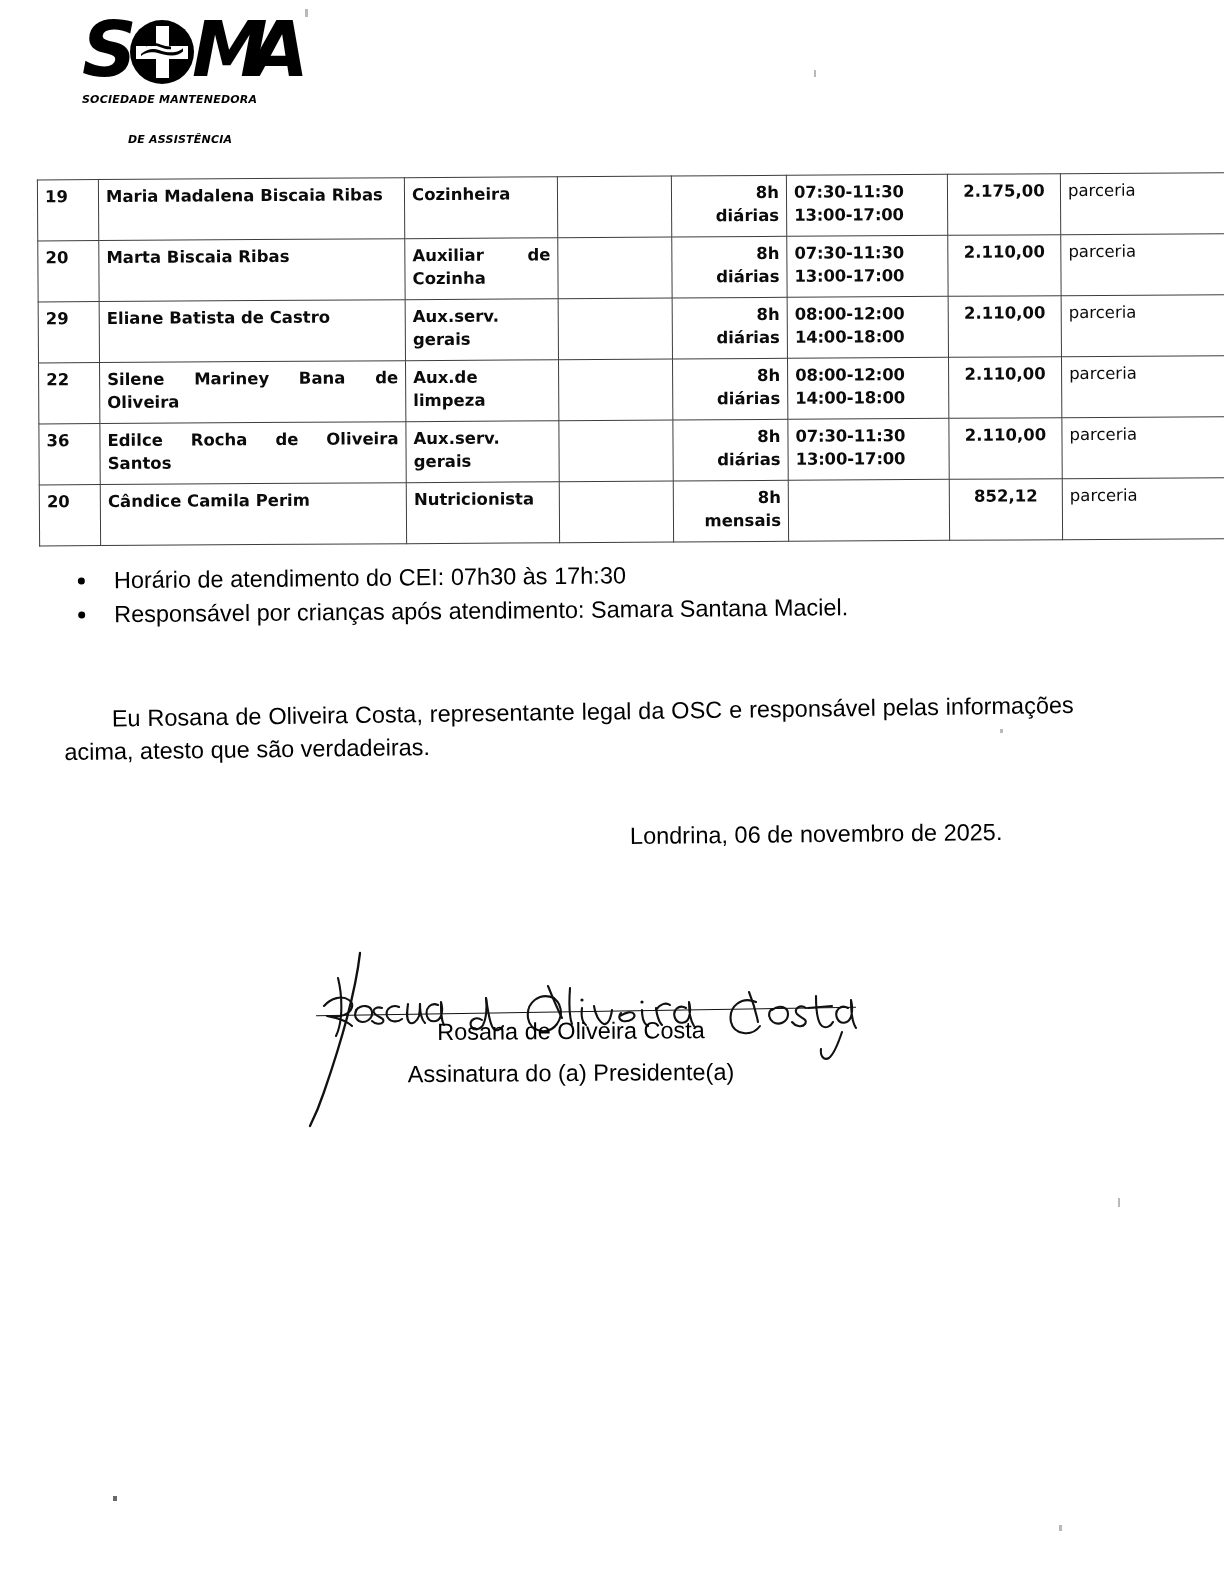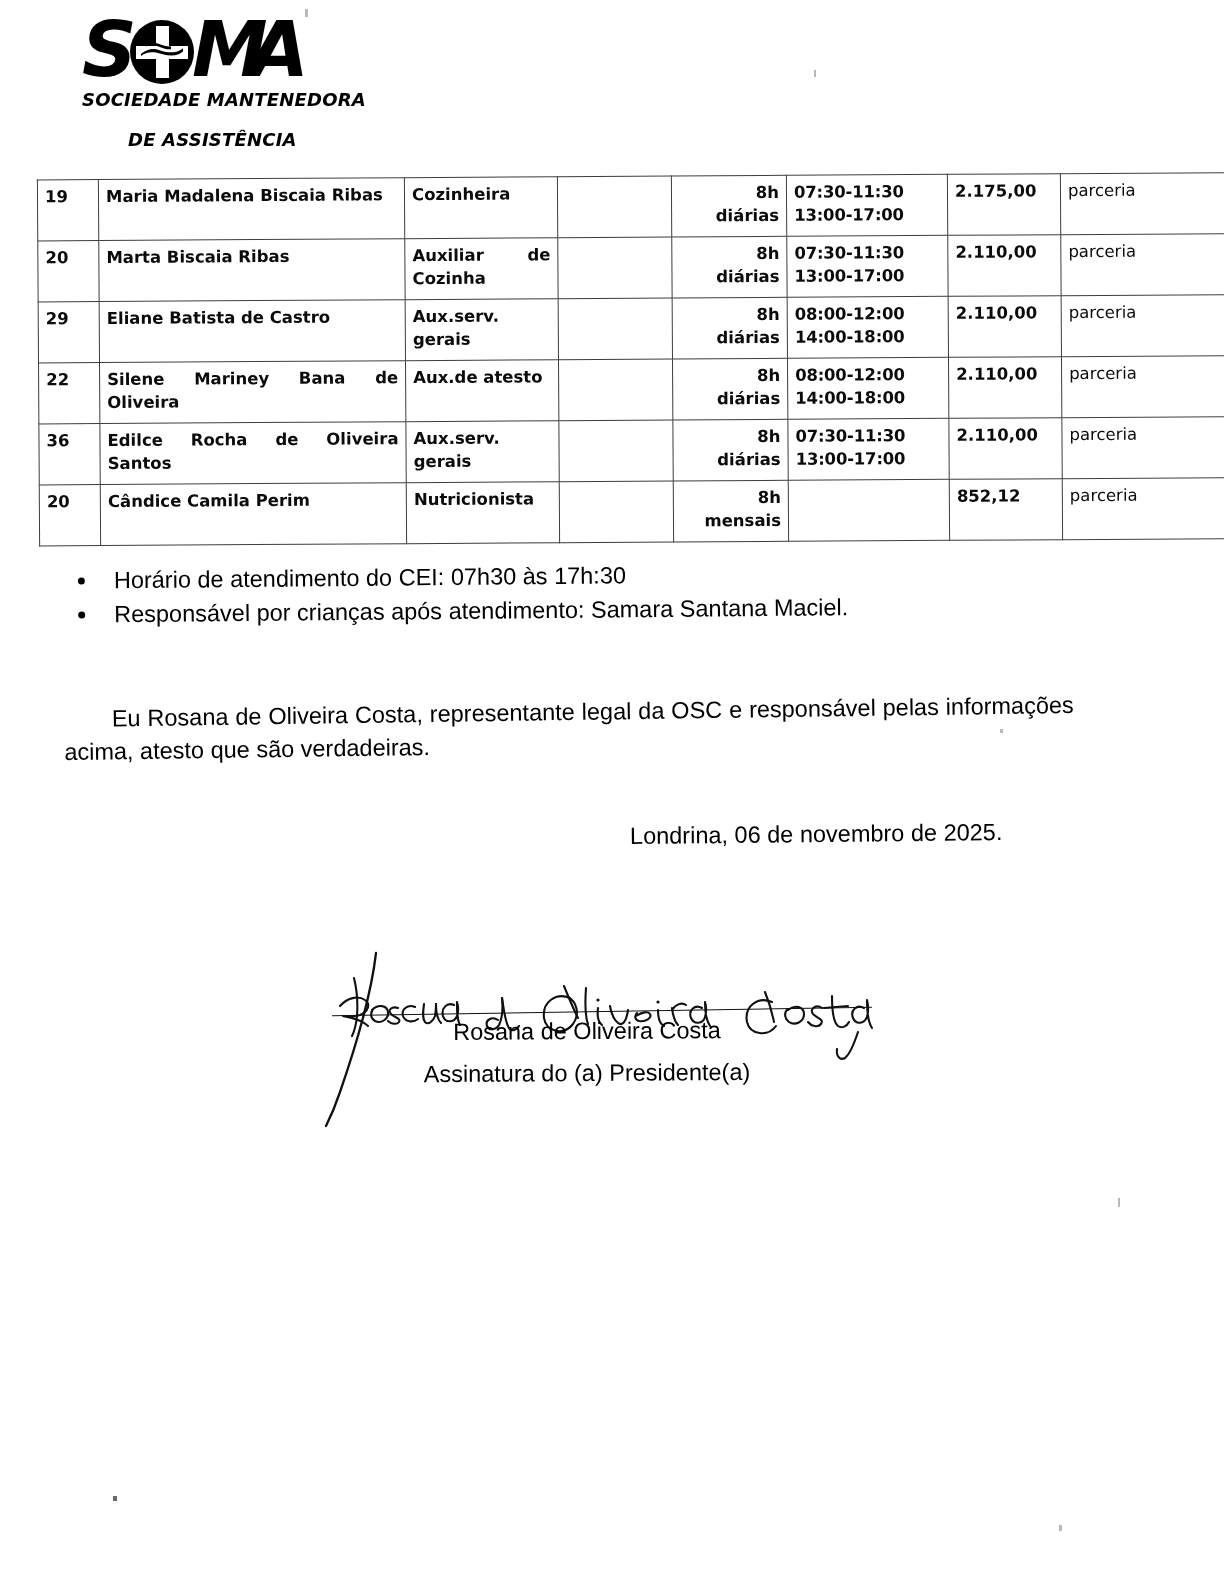--- a/index.html
+++ b/index.html
@@ -71,21 +71,21 @@
     position: absolute;
     left: 10px;
     top: 22px;
     width: 44px;
     height: 19px;
   }
   #logo-sub1, #logo-sub2 {
     font-family: "DejaVu Sans", sans-serif;
     font-weight: bold;
     font-style: italic;
-    font-size: 18px;
+    font-size: 11px;
     letter-spacing: 0.2px;
     line-height: 20px;
     white-space: nowrap;
   }
   #logo-sub1 { margin-left: 0px; }
   #logo-sub2 { margin-left: 46px; margin-top: 20px; }
 
   
   #staff-table-wrap {
     position: absolute;
@@ -112,21 +112,21 @@
     height: 46px;
   }
   td.c-num      { width: 46px;  text-align: left; padding-left: 2px; padding-right: 2px; }
   td.c-name     { width: 291px; text-align: justify; text-align-last: justify; }
   td.c-name.nj  { text-align: left; text-align-last: left; }
   td.c-role     { width: 138px; text-align: justify; text-align-last: justify; }
   td.c-role.nj  { text-align: left; text-align-last: left; }
   td.c-blank    { width: 99px; }
   td.c-hours    { width: 100px; text-align: right; }
   td.c-sched    { width: 146px; white-space: nowrap; letter-spacing: -0.2px; }
-  td.c-value    { width: 98px;  padding-top: 22px; }
+  td.c-value    { width: 98px;  text-align: center; padding-top: 22px; }
   td.c-type     { width: 200px; font-weight: normal; padding-top: 22px; }
   .sched-line { display: block; }
   .hour-unit  { display: block; }
 
   
   #bullet-list {
     position: absolute;
     left: 72px;
     top: 560px;
     width: 960px;
@@ -175,21 +175,21 @@
     top: 821px;
     font-family: "Liberation Sans", sans-serif;
     font-size: 23.5px;
     white-space: nowrap;
     transform: rotate(-0.6deg);
   }
 
   
   #signature-block {
     position: absolute;
-    left: 302px;
+    left: 286px;
     top: 940px;
     width: 620px;
     height: 230px;
   }
   #signature-ink {
     position: absolute;
     left: 0px;
     top: 0px;
     width: 600px;
     height: 190px;
@@ -301,21 +301,21 @@
         <td class="c-sched">
           <span class="sched-line">08:00-12:00</span>
           <span class="sched-line">14:00-18:00</span>
         </td>
         <td class="c-value">2.110,00</td>
         <td class="c-type">parceria</td>
       </tr>
       <tr>
         <td class="c-num">22</td>
         <td class="c-name">Silene Mariney Bana de Oliveira</td>
-        <td class="c-role nj">Aux.de atesto</td>
+        <td class="c-role nj">Aux.de limpeza</td>
         <td class="c-blank"></td>
         <td class="c-hours">
           <span class="hour-unit">8h</span>
           <span class="hour-unit">diárias</span>
         </td>
         <td class="c-sched">
           <span class="sched-line">08:00-12:00</span>
           <span class="sched-line">14:00-18:00</span>
         </td>
         <td class="c-value">2.110,00</td>

